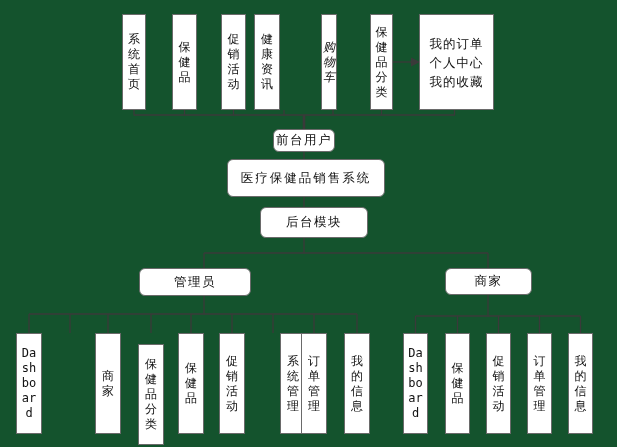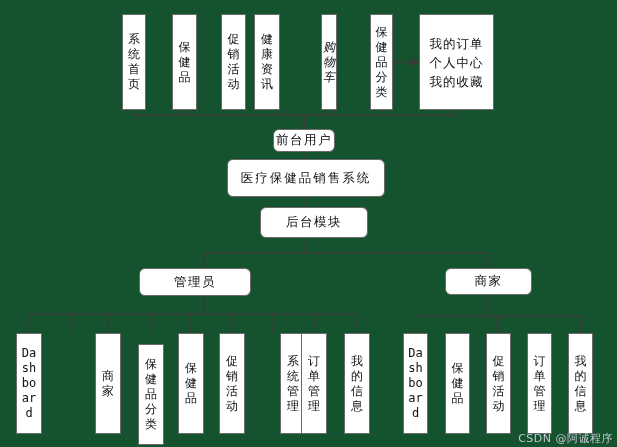--- a/index.html
+++ b/index.html
@@ -183,15 +183,14 @@
   <div class="node vbox" style="left:486px;top:333px;width:25px;height:101px;">
     <span>促销活动</span>
   </div>
   <div class="node vbox" style="left:527px;top:333px;width:25px;height:101px;">
     <span>订单管理</span>
   </div>
   <div class="node vbox" style="left:568px;top:333px;width:25px;height:101px;">
     <span>我的信息</span>
   </div>
 
-  <div class="watermark">CSDN @阿诚程序</div>
 
 </div>
 
 </body></html>

